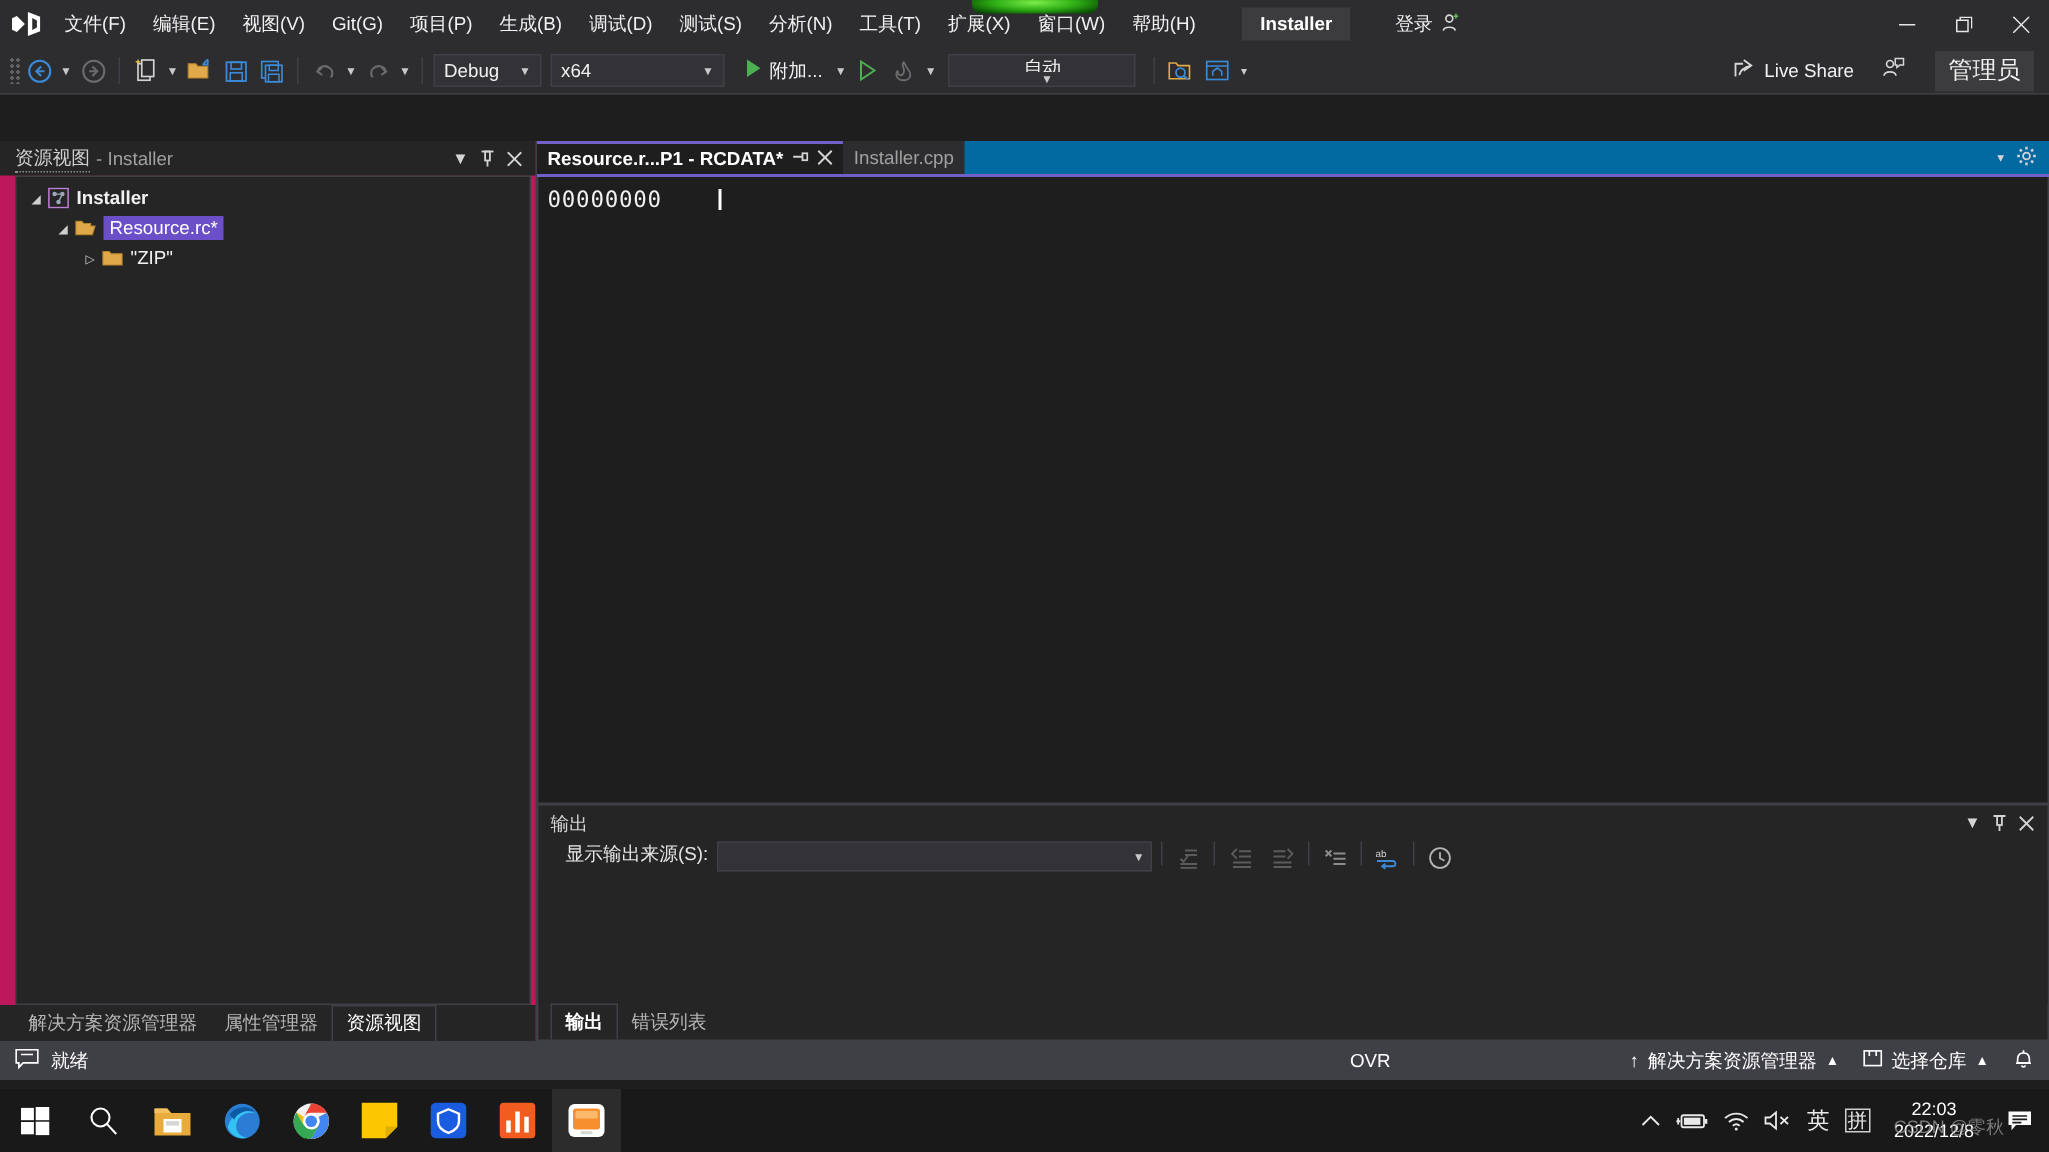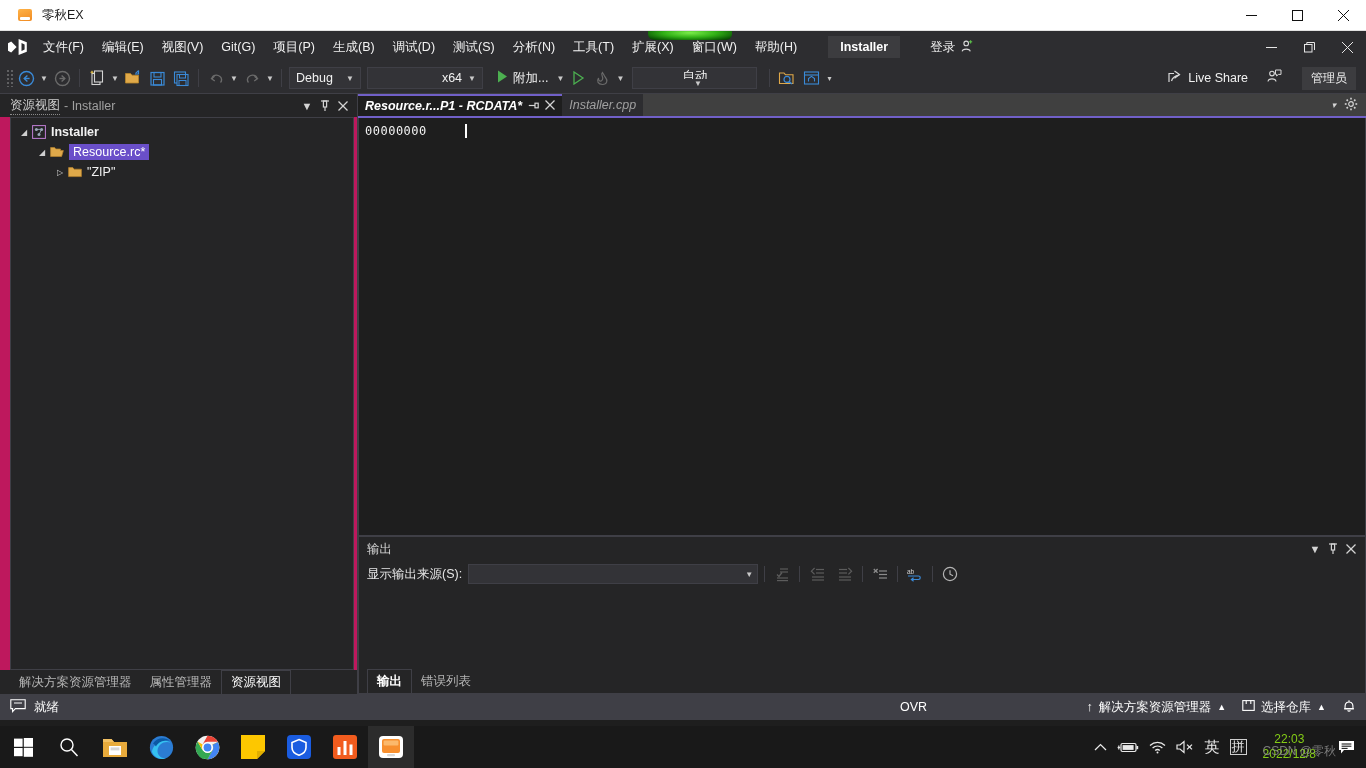--- a/index.html
+++ b/index.html
@@ -65,21 +65,21 @@
   .tb-caret{width:12px;height:24px;display:flex;align-items:center;justify-content:center;color:#c9c9c9;font-size:8px;}
   .tb-sep{width:1px;height:18px;background:#3f3f46;margin:0 5px;}
   .combo{
     height:22px;background:#333337;border:1px solid #3f3f46;color:#f1f1f1;font-size:12.5px;
     display:flex;align-items:center;padding:0 6px;
   }
   .combo .cv{flex:1;white-space:nowrap;overflow:hidden;}
   .combo .ca{color:#c9c9c9;font-size:8px;margin-left:6px;}
   .run-btn{display:flex;align-items:center;gap:5px;padding:0 6px;height:24px;color:#f1f1f1;font-size:12.5px;}
   .liveshare{margin-left:auto;display:flex;align-items:center;gap:6px;color:#f1f1f1;font-size:12.5px;padding-right:4px;}
-  .admin-chip{background:#3c3c3f;padding:3px 9px;font-size:12px;color:#f1f1f1;margin-left:14px;margin-right:6px;}
+  .admin-chip{background:#3c3c3f;padding:3px 9px;font-size:16px;color:#f1f1f1;margin-left:14px;margin-right:6px;}
 
   
   .body-area{position:absolute;left:0;top:94px;width:1366px;height:600px;background:#252526;display:flex;}
 
   
   .left-dock{width:358px;height:600px;background:#be185d;display:flex;flex-direction:column;border-right:1px solid #3f3f46;}
   .panel-head{height:23px;display:flex;align-items:center;padding:0 6px 0 10px;background:#252526;}
   .panel-head .t1{color:#cfcfcf;font-size:12.5px;border-bottom:1px dotted #8a8a8a;}
   .panel-head .t2{color:#a0a0a0;font-size:12.5px;margin-left:4px;}
   .panel-head .hb{margin-left:auto;display:flex;gap:2px;}
@@ -92,39 +92,39 @@
   .ticon{width:15px;height:15px;margin-right:5px;display:flex;align-items:center;justify-content:center;}
   .tlabel{color:#f1f1f1;}
   .tlabel.sel{background:#6a4fc9;padding:1px 4px;color:#ffffff;}
   .tlabel.bold{font-weight:bold;}
   .dock-tabs{height:24px;display:flex;align-items:flex-end;padding-left:10px;background:#252526;}
   .dock-tab{padding:3px 9px;font-size:12.5px;color:#b6b6b6;}
   .dock-tab.active{color:#ffffff;border:1px solid #3f3f46;border-bottom:none;background:#252526;}
 
   
   .right-area{flex:1;display:flex;flex-direction:column;background:#1e1e1e;}
-  .editor-tabstrip{height:22px;background:#404040;display:flex;align-items:stretch;position:relative;font-style:italic;}
+  .editor-tabstrip{height:22px;background:#0369a1;display:flex;align-items:stretch;position:relative;}
   .etab{display:flex;align-items:center;padding:0 7px;font-size:12.5px;gap:6px;position:relative;}
   .etab.active{background:#1e1e1e;color:#ffffff;font-weight:bold;border-top:2px solid #7160c8;}
   .etab.inactive{color:#a0a0a0;background:#2d2d30;}
   .etab .ti{color:#d4d4d4;font-size:11px;}
   .tabstrip-right{margin-left:auto;display:flex;align-items:center;gap:8px;padding-right:8px;}
   .editor-underline{height:2px;background:#7160c8;}
   .editor-pane{flex:1;background:#1e1e1e;border:1px solid #3f3f46;border-top:none;position:relative;margin:0;}
   .code-line{
-    font-family:"DejaVu Sans Mono", monospace;font-size:12px;color:#f1f1f1;
+    font-family:"DejaVu Sans Mono", monospace;font-size:15px;color:#f1f1f1;
     padding:6px 0 0 6px;display:flex;align-items:center;letter-spacing:.5px;
   }
   .caret{display:inline-block;width:2px;height:14px;background:#ffffff;margin-left:38px;}
 
   
   .output-panel{height:158px;background:#252526;display:flex;flex-direction:column;border:1px solid #3f3f46;}
   .out-head{height:24px;display:flex;align-items:center;padding:0 6px 0 8px;}
   .out-head .title{color:#d4d4d4;font-size:12.5px;}
-  .out-toolbar{height:26px;display:flex;align-items:center;padding-left:8px;gap:6px;}
+  .out-toolbar{height:26px;display:flex;align-items:flex-start;padding-left:18px;gap:6px;}
   .out-label{color:#e6e6e6;font-size:12.5px;}
   .out-combo{
     width:290px;height:20px;background:#333337;border:1px solid #3f3f46;display:flex;align-items:center;
     padding:0 4px;color:#d0d0d0;font-size:12px;
   }
   .out-combo .ca{margin-left:auto;font-size:8px;color:#c9c9c9;}
   .obtn{width:22px;height:22px;display:flex;align-items:center;justify-content:center;}
   .osep{width:1px;height:16px;background:#3f3f46;}
   .out-body{flex:1;background:#252526;}
   .out-tabs{height:24px;display:flex;align-items:flex-end;padding-left:8px;}
@@ -144,53 +144,31 @@
   
   .taskbar{
     position:absolute;left:0;top:726px;width:1366px;height:42px;background:#191919;
     display:flex;align-items:center;
   }
   .tb-icon{width:46px;height:42px;display:flex;align-items:center;justify-content:center;position:relative;}
   .tb-icon.active{background:#2c2c2c;}
   .tb-icon.active:after{content:"";position:absolute;bottom:0;left:10px;right:10px;height:3px;background:#ffffff;opacity:.0;}
   .tray{margin-left:auto;display:flex;align-items:center;gap:10px;padding-right:6px;color:#ffffff;}
   .tray-glyph{font-size:14px;color:#e9e9e9;display:flex;align-items:center;}
-  .clock{text-align:center;line-height:15px;font-size:12px;color:#84cc16;padding:0 6px;}
+  .clock{text-align:center;line-height:15px;font-size:12px;color:#ffffff;padding:0 6px;}
   .watermark{
     position:absolute;right:30px;bottom:8px;color:#9a9a9a;font-size:12px;opacity:.75;pointer-events:none;
   }
   .notif{width:28px;height:42px;display:flex;align-items:center;justify-content:center;}
 </style>
 </head>
 <body>
 
 <div class="app">
 
-  <div class="win-titlebar">
-    <div class="win-title-icon"></div>
-    <div class="win-title-text">零秋EX</div>
-    <div class="win-btns">
-      <div class="win-btn">
-        <svg width="11" height="11" viewBox="0 0 11 11">
-            <line x1="0" y1="5.5" x2="11" y2="5.5" stroke="#111" stroke-width="1"></line>
-          </svg>
-      </div>
-      <div class="win-btn">
-        <svg width="11" height="11" viewBox="0 0 11 11">
-            <rect x="0.5" y="0.5" width="10" height="10" fill="none" stroke="#111" stroke-width="1"></rect>
-          </svg>
-      </div>
-      <div class="win-btn close">
-        <svg width="11" height="11" viewBox="0 0 11 11">
-            <line x1="0" y1="0" x2="11" y2="11" stroke="currentColor" stroke-width="1"></line>
-            <line x1="11" y1="0" x2="0" y2="11" stroke="currentColor" stroke-width="1"></line>
-          </svg>
-      </div>
-    </div>
-  </div>
 
   <div class="vs-menubar">
     <div class="green-pill"></div>
 
     <div class="vs-logo">
       <svg width="19" height="16" viewBox="0 0 19 16">
         <path d="M0 4.2 L3.2 2.6 L8.6 8 L3.2 13.4 L0 11.8 Z" fill="#ffffff"></path>
         <path d="M10.6 0 L18.8 3.2 L18.8 12.8 L10.6 16 L10.6 0 Z M13.5 4 L13.5 12 L16.6 10.4 L16.6 5.6 Z" fill="#ffffff"></path>
       </svg>
     </div>
@@ -313,21 +291,21 @@
         </svg>
     </div>
     <div class="tb-caret">▼</div>
 
     <div class="tb-sep"></div>
 
     <div class="combo" style="width:72px;margin-left:2px;">
       <span class="cv">Debug</span>
       <span class="ca">▼</span>
     </div>
-    <div class="combo" style="width:116px;margin-left:6px;text-align:right;">
+    <div class="combo" style="width:116px;margin-left:6px;">
       <span class="cv">x64</span>
       <span class="ca">▼</span>
     </div>
 
     <div class="run-btn" style="margin-left:8px;">
       <span>
         <svg width="11" height="13" viewBox="0 0 11 13">
             <polygon points="1,0.6 10,6.5 1,12.4" fill="#4caf50"></polygon>
           </svg>
       </span>

